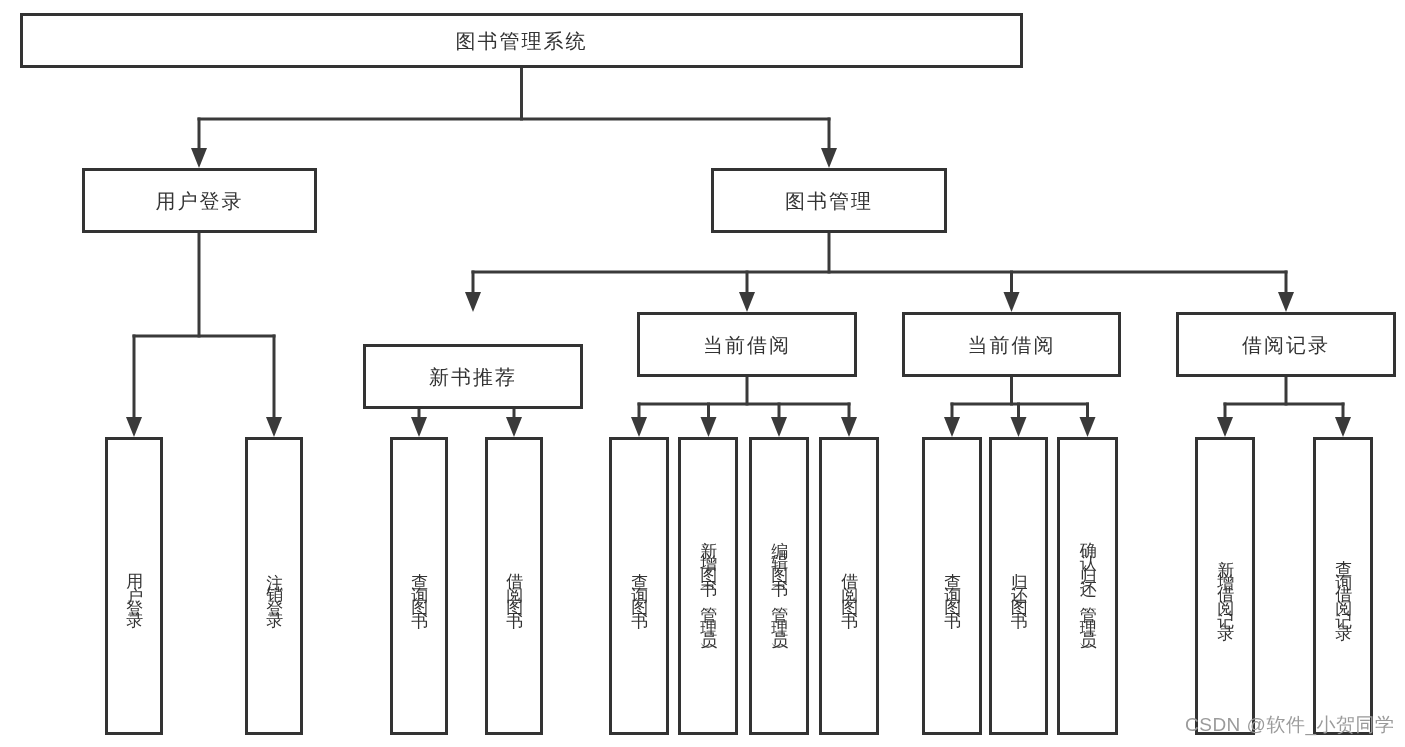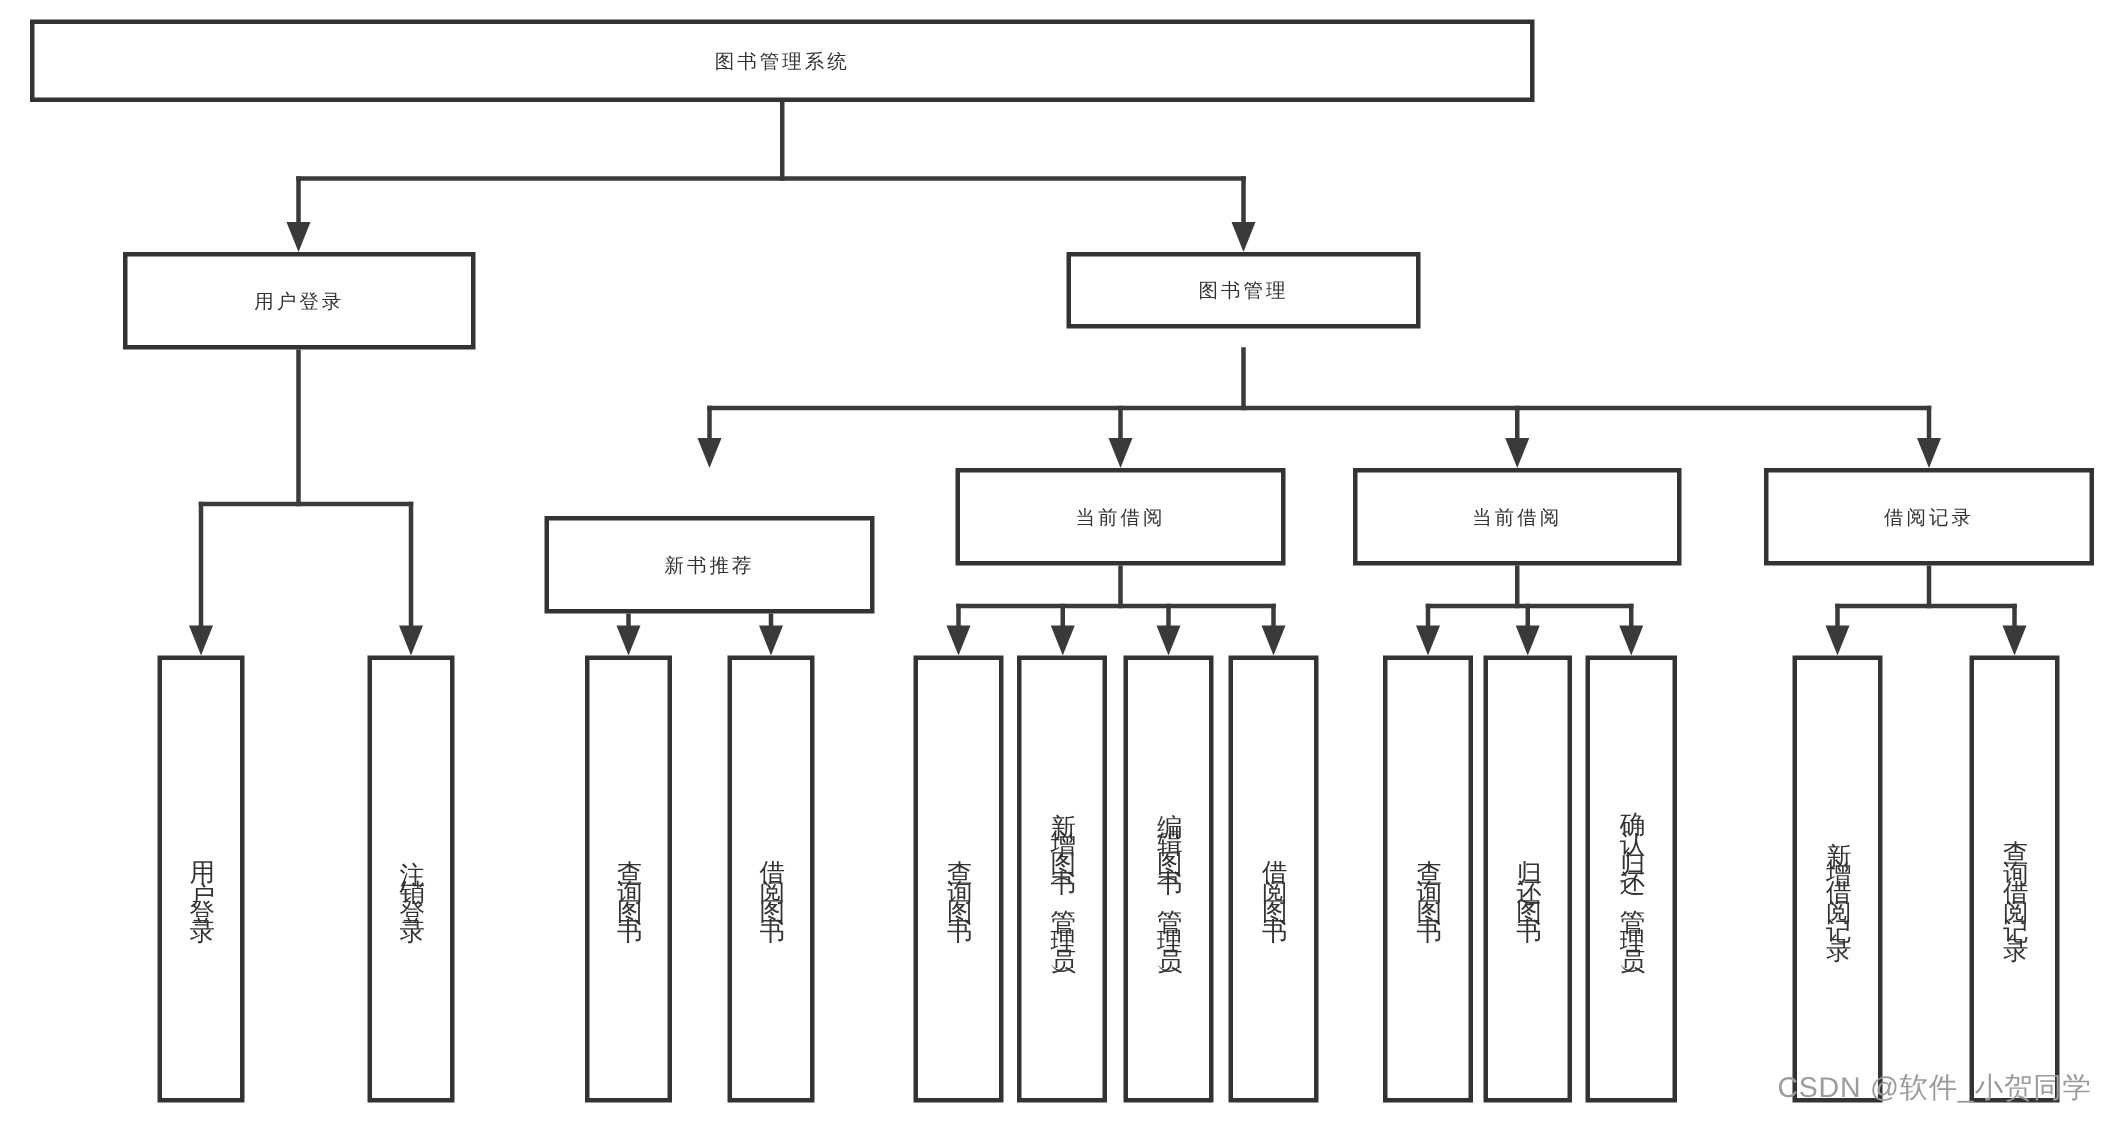--- a/index.html
+++ b/index.html
@@ -27,21 +27,21 @@
     background: #ffffff;
     border: 3px solid #333333;
     color: #333333;
     display: flex;
     align-items: center;
     justify-content: center;
     z-index: 2;
     text-align: center;
   }
   .h-node {
-    font-size: 13px;
+    font-size: 20px;
     letter-spacing: 2px;
     line-height: 1.2;
     white-space: nowrap;
   }
   .v-node span {
     writing-mode: vertical-rl;
     text-orientation: mixed;
     font-size: 17px;
     letter-spacing: 13px;
     line-height: 1.1;
@@ -128,21 +128,21 @@
       <polygon points="1010.5,417 1026.5,417 1018.5,437"></polygon>
       <polygon points="1079.5,417 1095.5,417 1087.5,437"></polygon>
       <polygon points="1217,417 1233,417 1225,437"></polygon>
       <polygon points="1335,417 1351,417 1343,437"></polygon>
     </g>
   </svg>
 
   <div class="node h-node" style="left:20px; top:13px; width:1003px; height:55px;">图书管理系统</div>
 
   <div class="node h-node" style="left:82px; top:168px; width:235px; height:65px;">用户登录</div>
-  <div class="node h-node" style="left:711px; top:168px; width:236px; height:51px;">图书管理</div>
+  <div class="node h-node" style="left:711px; top:168px; width:236px; height:65px;">图书管理</div>
 
   <div class="node h-node" style="left:363px; top:312px; width:220px; height:65px;margin-top:32px;">新书推荐</div>
   <div class="node h-node" style="left:637px; top:312px; width:220px; height:65px;">当前借阅</div>
   <div class="node h-node" style="left:902px; top:312px; width:219px; height:65px;">当前借阅</div>
   <div class="node h-node" style="left:1176px; top:312px; width:220px; height:65px;">借阅记录</div>
 
   <div class="node v-node" style="left:105px; top:437px; width:58px; height:298px;">
     <span>用户登录</span>
   </div>
   <div class="node v-node" style="left:245px; top:437px; width:58px; height:298px;">

